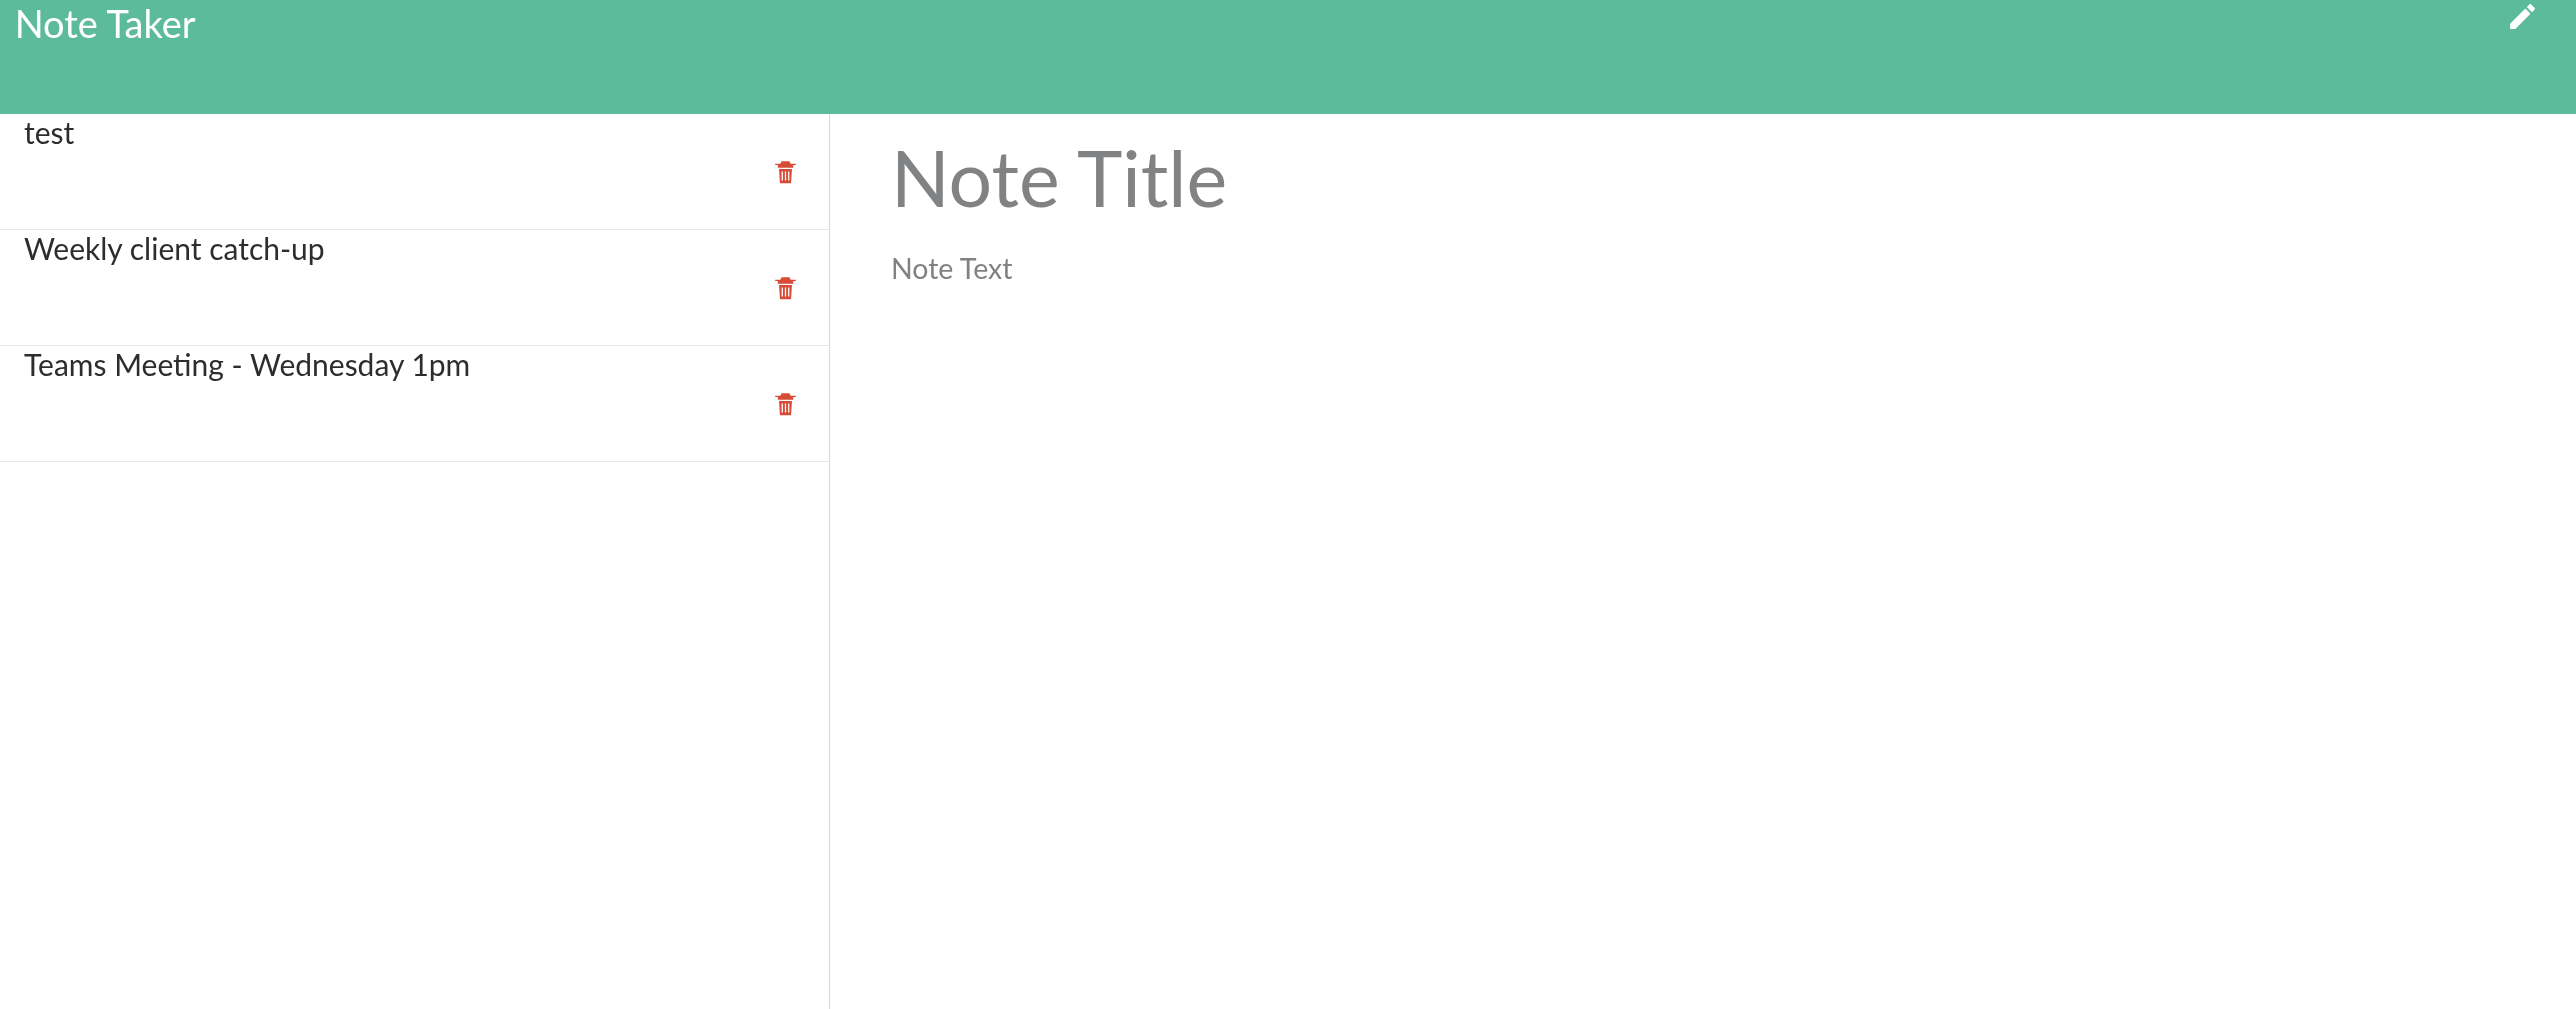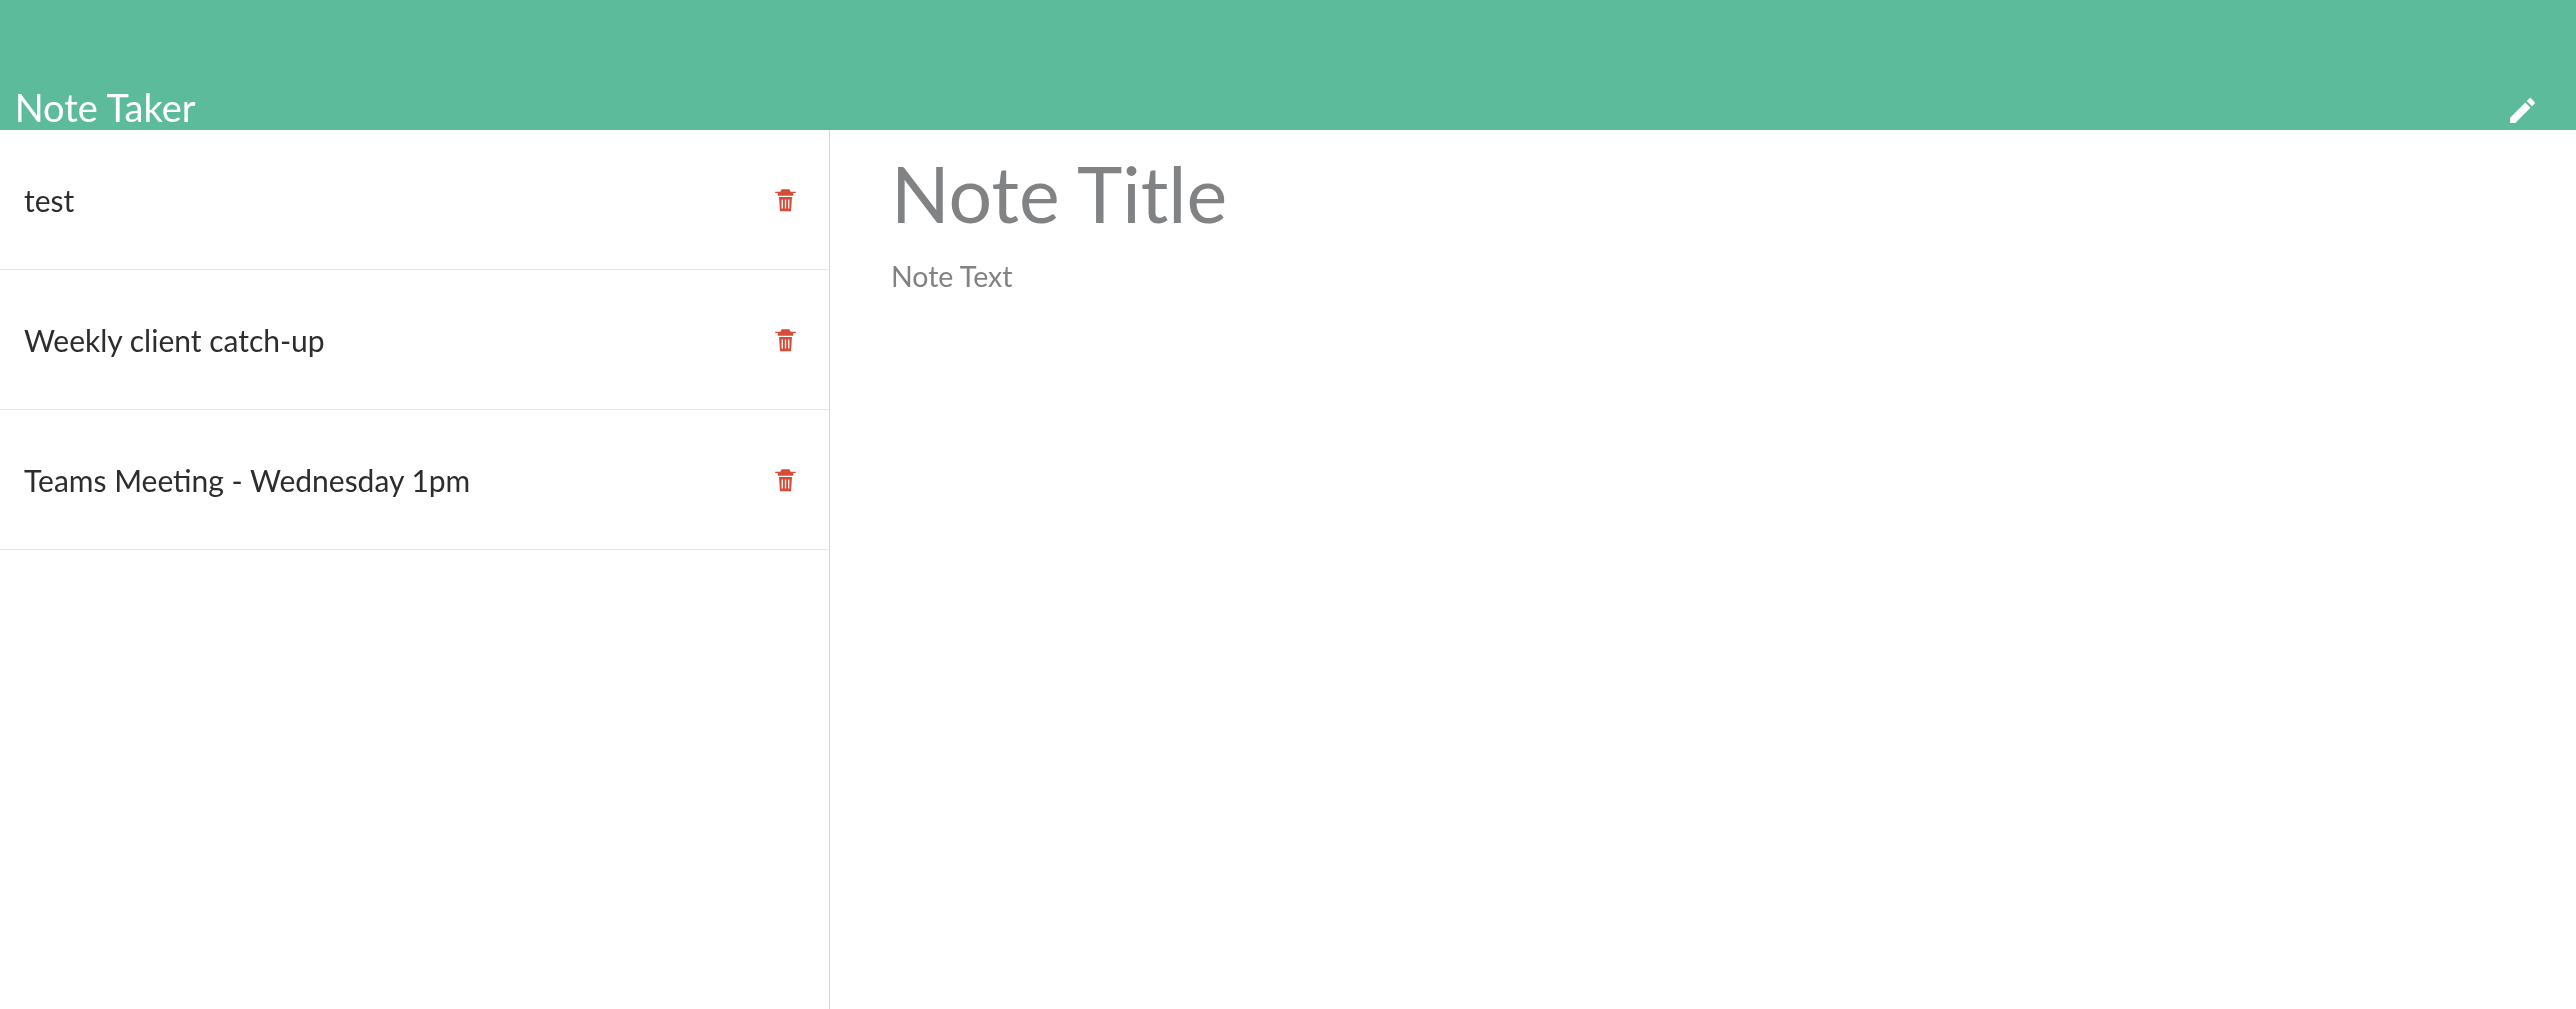--- a/index.html
+++ b/index.html
@@ -9,23 +9,23 @@
     }
     body {
       font-family: "Lato", "Helvetica Neue", Helvetica, Arial, sans-serif;
       background: #ffffff;
       width: 2576px;
       height: 1009px;
       overflow: hidden;
     }
     .header {
       background: #5cbb9a;
-      height: 130px;
+      height: 114px;
       display: flex;
-      align-items: flex-end;
+      align-items: flex-start;
       justify-content: space-between;
       padding: 0 14.7px 0 14.7px;
     }
     .header-title {
       color: #ffffff;
       font-size: 38px;
       font-weight: 400;
     }
     .edit-icon {
       color: #ffffff;
@@ -36,25 +36,24 @@
       display: flex;
       height: calc(100% - 114px);
     }
     .sidebar {
       width: 830px;
       border-right: 1.8px solid #d7d8d9;
       background: #ffffff;
     }
     .note-item {
       display: flex;
-      align-items: center;
       justify-content: space-between;
       padding: 0 27.6px 0 24px;
       border-bottom: 1.8px solid #e8e8e8;
-      height: 140px;
+      height: 116px;
       cursor: pointer;
     }
     .note-item-title {
       color: #2c2d2e;
       font-size: 30px;
       font-weight: 400;
     }
     .trash-icon {
       color: #d84b37;
       cursor: pointer;
@@ -67,21 +66,21 @@
     }
     .note-title-input {
       width: 100%;
       border: none;
       outline: none;
       font-size: 77px;
       font-weight: 400;
       color: #2c2d2e;
       font-family: inherit;
       line-height: 1.2;
-      margin-bottom: 20px;
+      margin-bottom: 28px;
     }
     .note-title-input::placeholder {
       color: #808284;
     }
     .note-text-input {
       width: 100%;
       border: none;
       outline: none;
       font-size: 28.5px;
       font-weight: 400;

